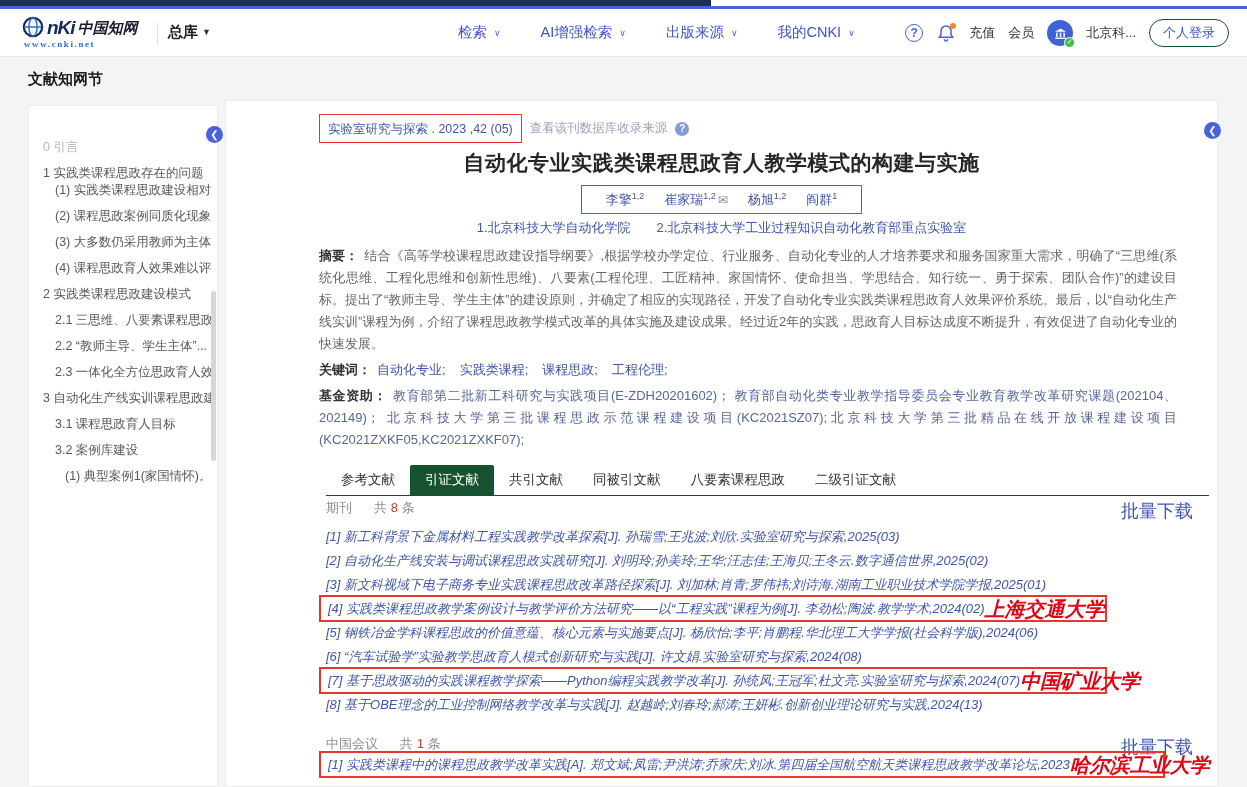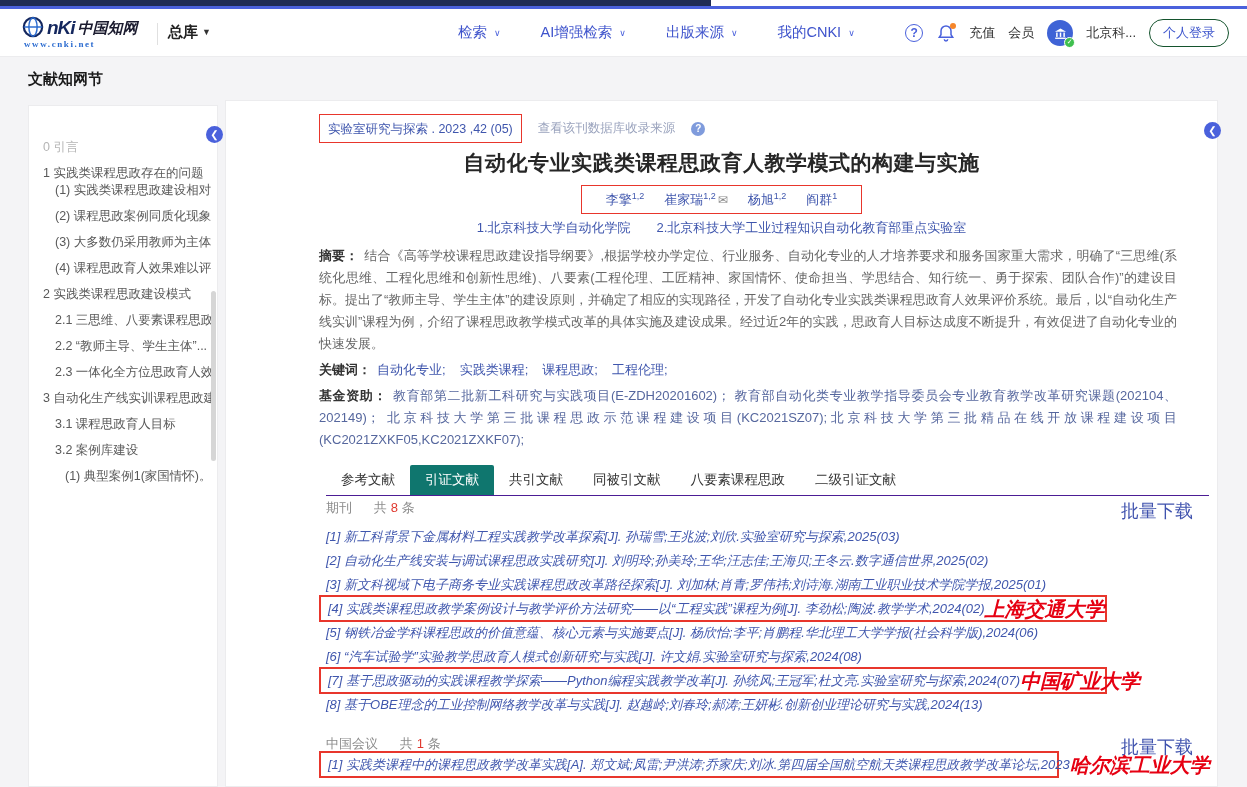--- a/index.html
+++ b/index.html
@@ -50,21 +50,21 @@
   .o-item.lv3 { padding-left:26px; }
   .side-scroll { position:absolute; right:1px; top:185px; width:5px; height:170px; background:#d6d6d6; border-radius:3px; }
   .collapse-btn { position:absolute; width:17px; height:17px; background:#4a61dc; border-radius:50%; color:#fff; font-size:10px; display:flex; align-items:center; justify-content:center; cursor:pointer; z-index:6; }
   .collapse-left { left:206px; top:126px; }
   .collapse-right { left:1204px; top:122px; }
 
   
   .panel { position:absolute; left:225px; top:100px; width:993px; height:687px; background:#fff; border:1px solid #ececee; }
   .red-frame { border:1.5px solid #e8362c; }
 
-  .src-row { position:absolute; left:93px; top:13px; display:flex; align-items:center; gap:16px; }
+  .src-row { position:absolute; left:93px; top:13px; display:flex; align-items:center; gap:8px; }
   .src-box { padding:4px 8px; }
   .src-link { font-size:12.5px; color:#3f56ad; cursor:pointer; white-space:nowrap; }
   .src-note { font-size:12.5px; color:#9aa3bd; cursor:pointer; white-space:nowrap;text-align:center; }
   .q-icon { width:14px; height:14px; background:#7f9bdc; border-radius:50%; color:#fff; font-size:10px; font-weight:bold; display:flex; align-items:center; justify-content:center; cursor:pointer; }
 
   .art-title { position:absolute; left:60px; right:60px; top:48px; text-align:center; font-size:21px; font-weight:600; color:#262626; letter-spacing:0.5px; }
   .authors-row { position:absolute; left:0; right:0; top:84px; text-align:center; }
   .authors-box { display:inline-block; padding:4px 14px; }
   .author { font-size:13px; color:#3f56ad; margin:0 10px; cursor:pointer; white-space:nowrap; }
   .author sup { font-size:9px; }
@@ -75,35 +75,35 @@
   .meta-lbl { font-weight:bold; color:#333; margin-right:6px; }
   .abstract-block { top:144px; }
   .kw-block { top:258px; }
   .kw-link { color:#3f56ad; margin-right:14px; cursor:pointer; }
   .fund-block { top:284px; color:#56679e; }
   .fund-text { color:#56679e; }
 
   
   .tabs { position:absolute; left:100px; right:8px; top:364px; border-bottom:1px solid #4c1d95; display:flex; align-items:flex-end; }
   .tab { font-size:13.5px; color:#333; padding:6px 15px; cursor:pointer; white-space:nowrap; }
-  .tab.active { background:#0f766e; color:#fff; border-radius:2px 2px 0 0; }
+  .tab.active { background:#14532d; color:#fff; border-radius:2px 2px 0 0; }
 
   .sect-head { position:absolute; left:100px; right:8px; height:18px; font-size:13px; color:#8c8c8c; }
   .sect-head .cnt-num { color:#e0392f; margin:0 4px; }
   .batch-dl { position:absolute; right:16px; top:0; font-size:18px; color:#4053ae; cursor:pointer; }
   .jr-head { top:398px; }
   .cf-head { top:634px; }
 
   .cite-list { position:absolute; left:100px; right:8px; }
   .j-list { top:424px; height:200px; }
   .c-list { top:652px; height:30px; }
   .cite-row { position:absolute; left:0; right:1px; height:24px; line-height:24px; font-size:13px; color:#3f56ad; white-space:nowrap; overflow:visible; cursor:pointer;font-style:italic; }
   .red-box { display:flex; align-items:center; border:2px solid #e8362c; height:27px; margin-left:-7px; padding:0 10px 0 7px; }
   #jlist .red-box { width:788px; }
-  #clist .red-box { width:740px; }
+  #clist .red-box { width:846px; }
   .anno { margin-left:auto; font-size:20px; font-weight:bold; color:#e60012; line-height:1; white-space:nowrap; }
 </style>
 </head>
 <body>
 
 <div class="screen">
 
   <div class="top-strip">
     <div class="dark"></div>
     <div class="blue"></div>

